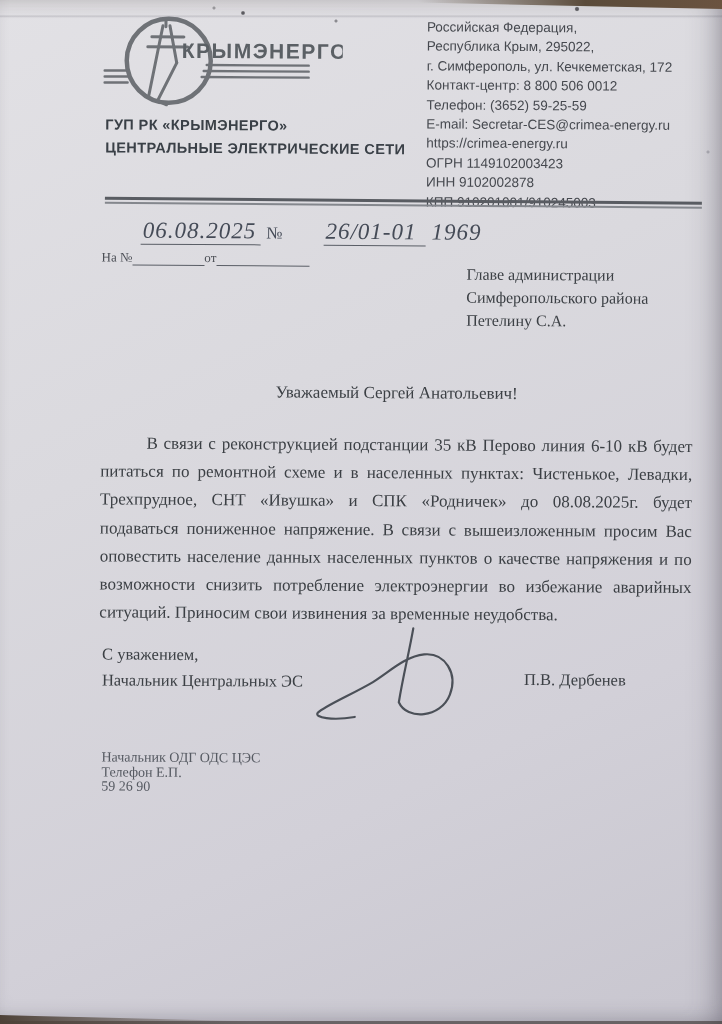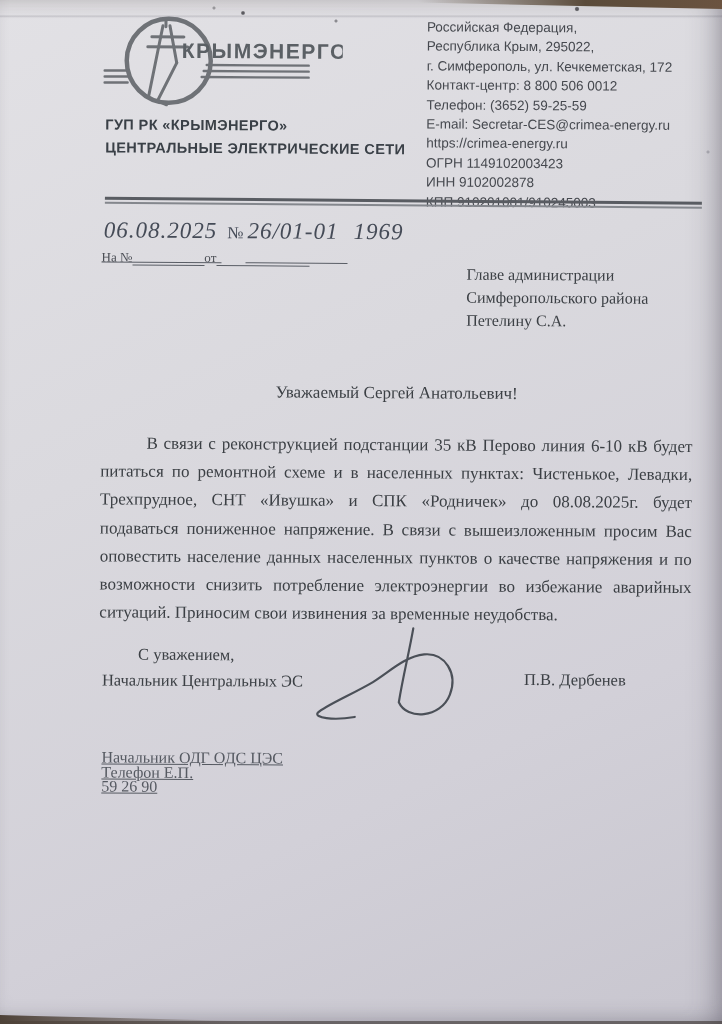--- a/index.html
+++ b/index.html
@@ -32,41 +32,41 @@
        font-size:14.5px;letter-spacing:.4px;color:#3a4047;}
   .org1{top:118px;} .org2{top:141px;}
   .contacts{position:absolute;left:424px;top:17px;width:282px;
        font-family:"Liberation Sans",sans-serif;font-size:13.5px;line-height:19.4px;color:#46494f;}
   .rule{position:absolute;left:103px;top:199px;width:597px;height:2px;
        border-top:3px solid #595c62;border-bottom:2px solid #84878d;transform:rotate(.12deg);}
 
   
   .hand-row{position:absolute;left:100px;top:219px;height:32px;font-size:23px;color:#454b57;
        font-style:italic;font-family:"Liberation Serif",serif;letter-spacing:1px;white-space:nowrap;}
-  .hand-seg{display:inline-block;border-bottom:1.4px solid #5a5e66;padding:0 4px 18px 2px;}
+  .hand-seg{display:inline-block;border-bottom:1.4px solid #5a5e66;padding:0 4px 0 2px;margin-left:39px;}
   .hand-plain{display:inline-block;padding:0 2px 1px 6px;}
   .nosign{font-size:17px;font-style:normal;letter-spacing:0;}
   .ref-row{position:absolute;left:100px;top:251px;font-size:13px;color:#4b4e55;white-space:nowrap;}
   .blank{display:inline-block;border-bottom:1.2px solid #5a5e66;height:13px;vertical-align:bottom;}
 
   
   .addressee{position:absolute;left:465px;top:262px;font-size:16px;line-height:23px;color:#3c4045;}
   .salutation{position:absolute;left:100px;top:383px;width:592px;text-align:center;
        font-size:17px;color:#3c4045;}
   .body-par{position:absolute;left:100px;top:431px;width:592px;font-size:17px;line-height:28.2px;
        text-align:justify;text-indent:46px;color:#3c4045;}
 
   
-  .regards{position:absolute;left:103px;top:646px;font-size:16.5px;color:#3c4045;margin-left:36px;}
+  .regards{position:absolute;left:103px;top:646px;font-size:16.5px;color:#3c4045;}
   .position{position:absolute;left:103px;top:672px;font-size:16.5px;color:#3c4045;}
   .signer{position:absolute;left:525px;top:669px;font-size:16.5px;color:#3c4045;}
   .sig-svg{position:absolute;left:312px;top:624px;}
 
   
-  .executor{position:absolute;left:103px;top:752px;font-size:16px;line-height:14.5px;color:#565a62;text-decoration:underline;}
+  .executor{position:absolute;left:103px;top:752px;font-size:14px;line-height:14.5px;color:#565a62;}
 </style>
 </head>
 <body>
 
 <div class="stage">
   <div class="paper"></div>
 
   <div class="tilt">
 
     <div class="logo-wrap">

